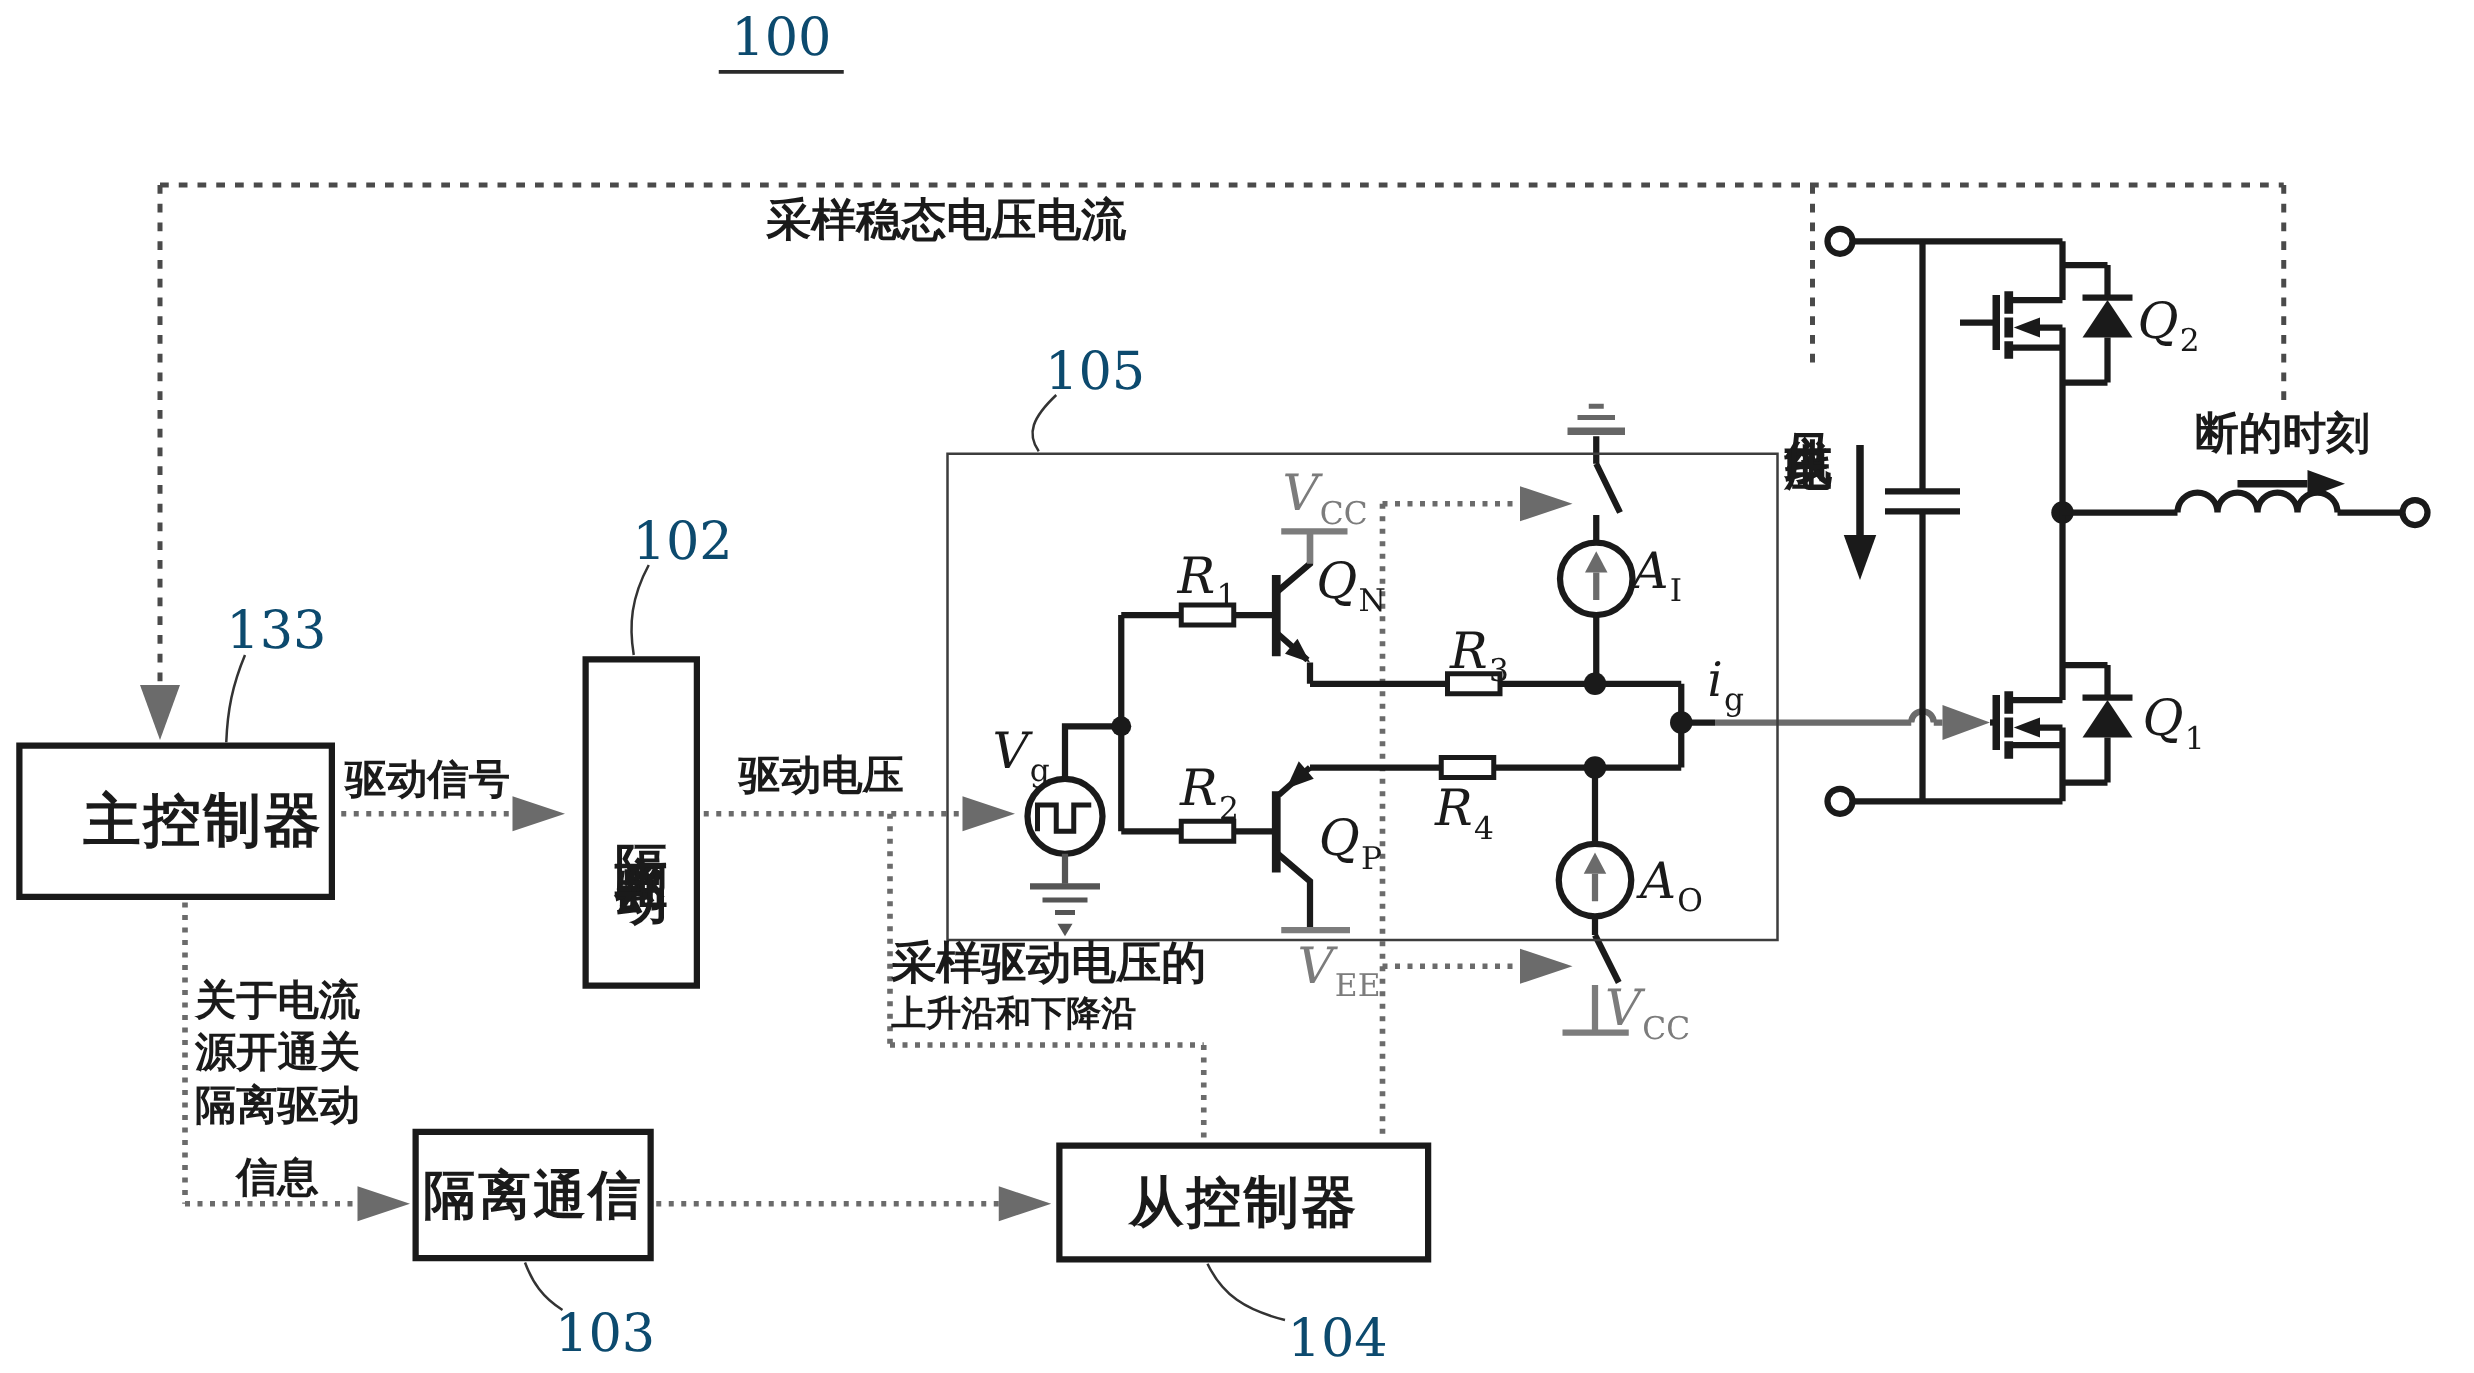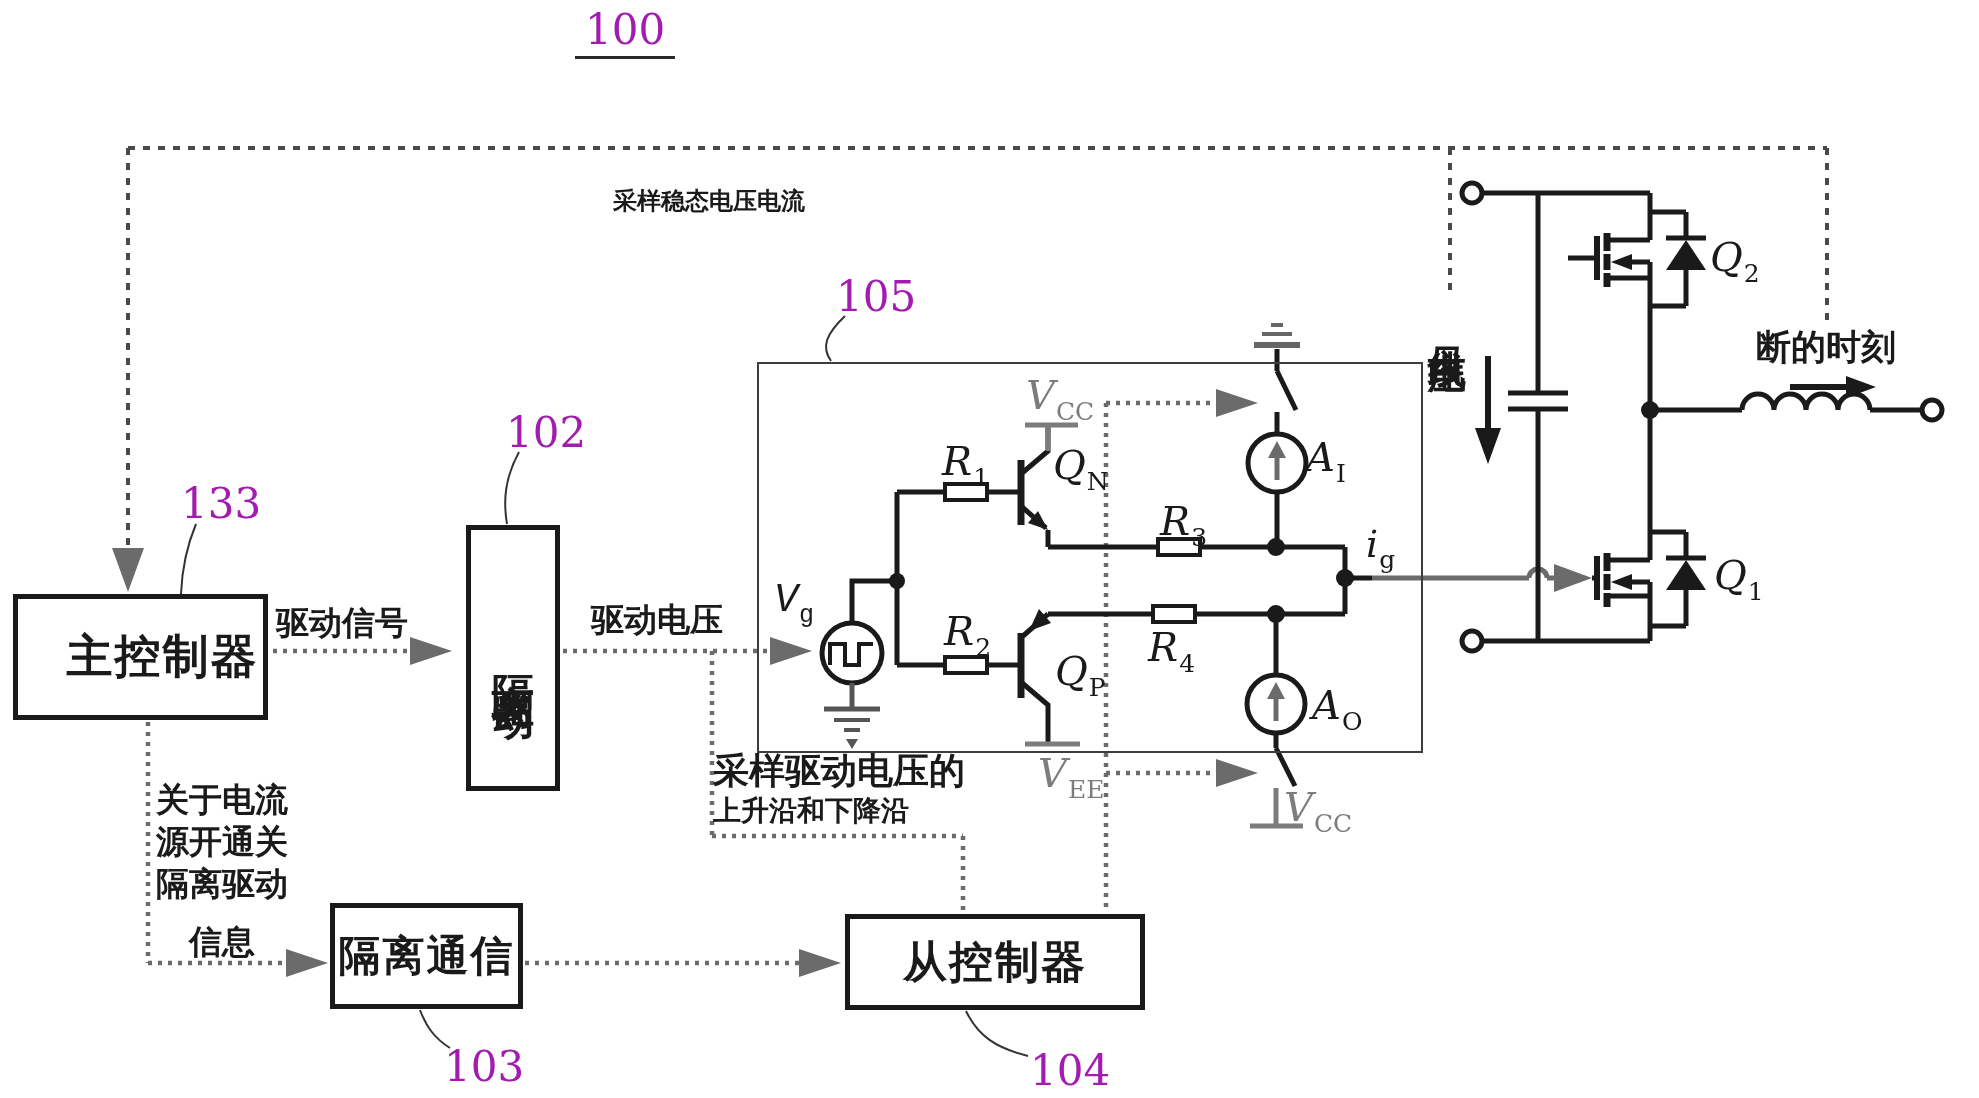--- a/index.html
+++ b/index.html
@@ -2,21 +2,21 @@
 <html><head>
 <meta charset="utf-8">
 <style>
   html,body{margin:0;padding:0;background:#ffffff;}
   .stage{position:relative;width:1979px;height:1098px;background:#ffffff;overflow:hidden;
          font-family:"DejaVu Sans",sans-serif;}
   svg.wires{position:absolute;left:0;top:0;}
   
   .lbl{position:absolute;color:#1a1a1a;font-size:33px;font-weight:600;white-space:nowrap;line-height:1.15;}
   
-  .ref{position:absolute;color:#a21caf;font-family:"DejaVu Serif",serif;font-size:42px;white-space:nowrap;}
+  .ref{position:absolute;color:#0c4a6e;font-family:"DejaVu Serif",serif;font-size:42px;white-space:nowrap;}
   .figno{border-bottom:3px solid #2a2a2a;padding:0 10px 2px 10px;}
   
   .sym{position:absolute;color:#1a1a1a;font-family:"DejaVu Serif",serif;font-style:italic;
        font-size:40px;white-space:nowrap;}
   .sym .s{font-style:normal;font-size:25px;position:relative;top:11px;margin-left:1px;}
   .sym.gray{color:#7c7c7c;}
   
   .box{position:absolute;border:5px solid #1a1a1a;background:#ffffff;display:flex;
        align-items:center;justify-content:center;box-sizing:border-box;}
   .box.thin{border-width:2px;border-color:#3d3d3d;background:transparent;}
@@ -203,33 +203,33 @@
     <span class="blabel" style="font-size:44px;">从控制器</span>
   </div>
 
   <div class="ref figno" style="left:575px;top:5px;">100</div>
   <div class="ref" style="left:181px;top:479px;">133</div>
   <div class="ref" style="left:506px;top:408px;">102</div>
   <div class="ref" style="left:444px;top:1042px;">103</div>
   <div class="ref" style="left:1030px;top:1046px;">104</div>
   <div class="ref" style="left:836px;top:272px;">105</div>
 
-  <div class="lbl" style="left:613px;top:156px;font-size:24px;margin-top:32px;">采样稳态电压电流</div>
+  <div class="lbl" style="left:613px;top:156px;font-size:36px;">采样稳态电压电流</div>
   <div class="lbl" style="left:276px;top:604px;">驱动信号</div>
   <div class="lbl" style="left:591px;top:601px;">驱动电压</div>
   <div class="lbl" style="left:713px;top:750px;font-size:36px;">采样驱动电压的</div>
   <div class="lbl" style="left:713px;top:795px;font-size:28px;">上升沿和下降沿</div>
   <div class="lbl" style="left:152px;top:781px;width:140px;text-align:center;">关于电流</div>
   <div class="lbl" style="left:152px;top:823px;width:140px;text-align:center;">源开通关</div>
   <div class="lbl" style="left:152px;top:865px;width:140px;text-align:center;">隔离驱动</div>
   <div class="lbl" style="left:152px;top:907px;width:140px;text-align:center;margin-top:16px;">信息</div>
   <div class="lbl vert" style="left:1424px;top:316px;font-size:38px;letter-spacing:4px;">母线电压</div>
   <div class="lbl" style="left:1756px;top:327px;font-size:35px;">断的时刻</div>
 
-  <div class="sym" style="left:774px;top:578px;font-family:Liberation Mono, monospace;">
+  <div class="sym" style="left:794px;top:578px;">
     <span class="b">V</span><span class="s">g</span></div>
   <div class="sym gray" style="left:1026px;top:372px;">
     <span class="b">V</span><span class="s">CC</span></div>
   <div class="sym gray" style="left:1038px;top:750px;">
     <span class="b">V</span><span class="s">EE</span></div>
   <div class="sym gray" style="left:1284px;top:784px;">
     <span class="b">V</span><span class="s">CC</span></div>
   <div class="sym" style="left:942px;top:438px;">
     <span class="b">R</span><span class="s">1</span></div>
   <div class="sym" style="left:944px;top:608px;">

